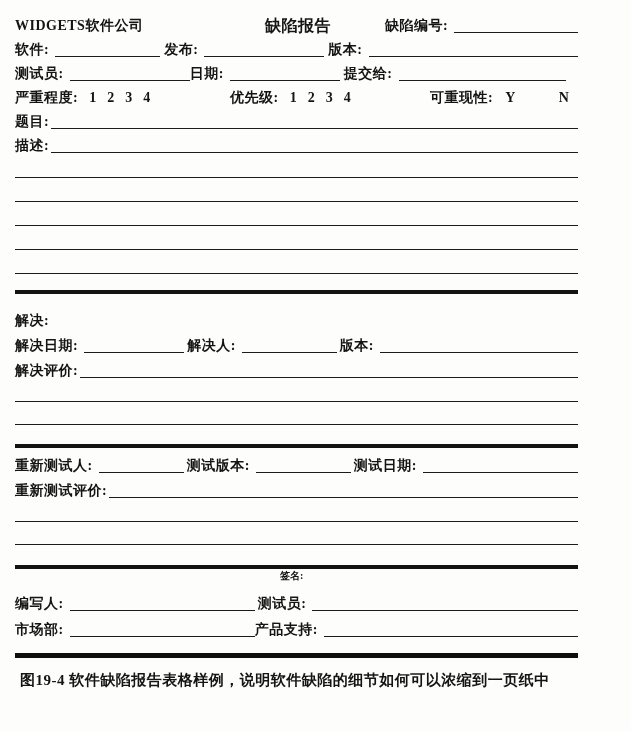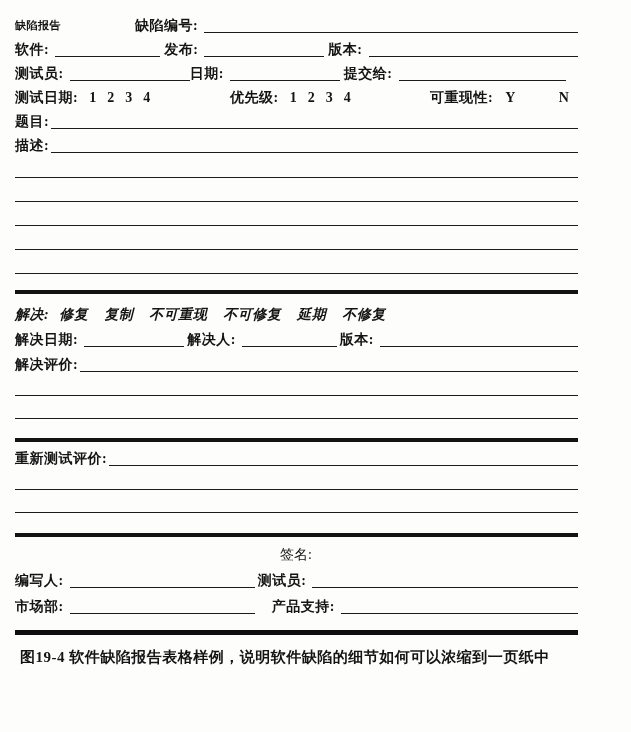--- a/index.html
+++ b/index.html
@@ -28,21 +28,21 @@
   .line {
     border-bottom: 1.5px solid #1b1b1b;
     height: 4px;
     margin-left: 6px;
     margin-bottom: 1px;
   }
   .grow { flex: 1 1 auto; }
   
   .hrow { height: 26px; }
   .company-box { width: 250px; }
-  .title-box { width: 120px; font-size: 11px; }
+  .title-box { width: 120px; font-size: 16px; }
   
   .ratings { height: 24px; }
   .opts { display: flex; margin-left: 11px; }
   .opts .opt { width: 18px; }
   .sev-box { width: 215px; display: flex; align-items: flex-end; }
   .pri-box { width: 200px; display: flex; align-items: flex-end; }
   .rep-box { flex: 1; display: flex; align-items: center; margin-top: 36px; }
   .rep-box .opt-y { margin-left: 12px; }
   .rep-box .opt-n { margin-left: 43px; }
   
@@ -60,56 +60,56 @@
   }
   .sep.sep2 { margin-top: 19px; }
   .sep.sep3 { margin-top: 20px; }
   .sep.heavy {
     margin-top: 15px;
     height: 4px;
     border-top: 3px solid #0e0e0e;
     border-bottom: 2.5px solid #0e0e0e;
   }
   
-  .res-row { height: 22px; margin-top: 7px; font-style: italic; }
+  .res-row { height: 22px; margin-top: 13px; }
   .res-opts { display: flex; margin-left: 10px; }
   .res-opts .ropt { margin-right: 16px; }
   
   .w100 { width: 100px; flex: none; }
   .w95  { width: 95px;  flex: none; }
   .w105 { width: 105px; flex: none; }
   .w110 { width: 110px; flex: none; }
   .w120 { width: 120px; flex: none; }
   .w85  { width: 85px;  flex: none; }
   .w185 { width: 185px; flex: none; }
   .end-short { margin-right: 12px; }
   .r25 { height: 25px; justify-content: space-between; }
   .r26 { height: 26px; }
   
   .sig-heading {
-    margin-top: 9px;
     margin-left: 265px;
     height: 18px;
-    font-size: 14px;
-    font-weight: normal;
+    font-size: 10px;
+    font-weight: bold;
   }
   .caption {
     margin-top: 13px;
     margin-left: 5px;
     font-size: 15px;
     font-weight: bold;
     letter-spacing: 0.5px;
   }
 </style>
 </head>
 <body>
 
 <div class="page">
 
   <div class="frow hrow">
+    <div class="company-box lbl">WIDGETS软件公司</div>
     <div class="title-box lbl">缺陷报告</div>
     <span class="lbl">缺陷编号:</span>
     <div class="line grow"></div>
   </div>
 
   <div class="frow">
     <span class="lbl">软件:</span>
     <div class="line w105"></div>
     <span class="lbl" style="margin-left:4px">发布:</span>
     <div class="line w120"></div>
@@ -121,21 +121,21 @@
     <span class="lbl">测试员:</span>
     <div class="line w120"></div>
     <span class="lbl" style="">日期:</span>
     <div class="line w110"></div>
     <span class="lbl" style="margin-left:4px">提交给:</span>
     <div class="line grow end-short"></div>
   </div>
 
   <div class="frow ratings">
     <div class="sev-box">
-      <span class="lbl">测试日期:</span>
+      <span class="lbl">严重程度:</span>
       <div class="opts">
         <span class="opt lbl">1</span>
         <span class="opt lbl">2</span>
         <span class="opt lbl">3</span>
         <span class="opt lbl">4</span>
       </div>
     </div>
     <div class="pri-box">
       <span class="lbl">优先级:</span>
       <div class="opts">
@@ -165,28 +165,20 @@
   <div class="blank"></div>
   <div class="blank"></div>
   <div class="blank"></div>
   <div class="blank"></div>
   <div class="blank"></div>
 
   <div class="sep"></div>
 
   <div class="frow res-row">
     <span class="lbl">解决:</span>
-    <div class="res-opts">
-      <span class="ropt lbl">修复</span>
-      <span class="ropt lbl">复制</span>
-      <span class="ropt lbl">不可重现</span>
-      <span class="ropt lbl">不可修复</span>
-      <span class="ropt lbl">延期</span>
-      <span class="ropt lbl">不修复</span>
-    </div>
   </div>
 
   <div class="frow r25">
     <span class="lbl">解决日期:</span>
     <div class="line w100"></div>
     <span class="lbl" style="margin-left:3px">解决人:</span>
     <div class="line w95"></div>
     <span class="lbl" style="margin-left:3px">版本:</span>
     <div class="line grow"></div>
   </div>
@@ -194,20 +186,28 @@
   <div class="frow r25">
     <span class="lbl">解决评价:</span>
     <div class="line grow" style="margin-left:2px"></div>
   </div>
 
   <div class="blank b23"></div>
   <div class="blank b23"></div>
 
   <div class="sep sep2"></div>
 
+  <div class="frow r26">
+    <span class="lbl">重新测试人:</span>
+    <div class="line w85"></div>
+    <span class="lbl" style="margin-left:3px">测试版本:</span>
+    <div class="line w95"></div>
+    <span class="lbl" style="margin-left:3px">测试日期:</span>
+    <div class="line grow"></div>
+  </div>
 
   <div class="frow r25">
     <span class="lbl">重新测试评价:</span>
     <div class="line grow" style="margin-left:2px"></div>
   </div>
 
   <div class="blank b23"></div>
   <div class="blank b23"></div>
 
   <div class="sep sep3"></div>
@@ -216,21 +216,21 @@
 
   <div class="frow r25">
     <span class="lbl">编写人:</span>
     <div class="line w185"></div>
     <span class="lbl" style="margin-left:3px">测试员:</span>
     <div class="line grow"></div>
   </div>
   <div class="frow r26">
     <span class="lbl">市场部:</span>
     <div class="line w185"></div>
-    <span class="lbl" style="margin-left:17px">产品支持:</span>
+    <span class="lbl" style="margin-left:0">产品支持:</span>
     <div class="line grow"></div>
   </div>
 
   <div class="sep heavy"></div>
 
   <div class="caption">图19-4  软件缺陷报告表格样例，说明软件缺陷的细节如何可以浓缩到一页纸中</div>
 
 </div>
 
 </body></html>

